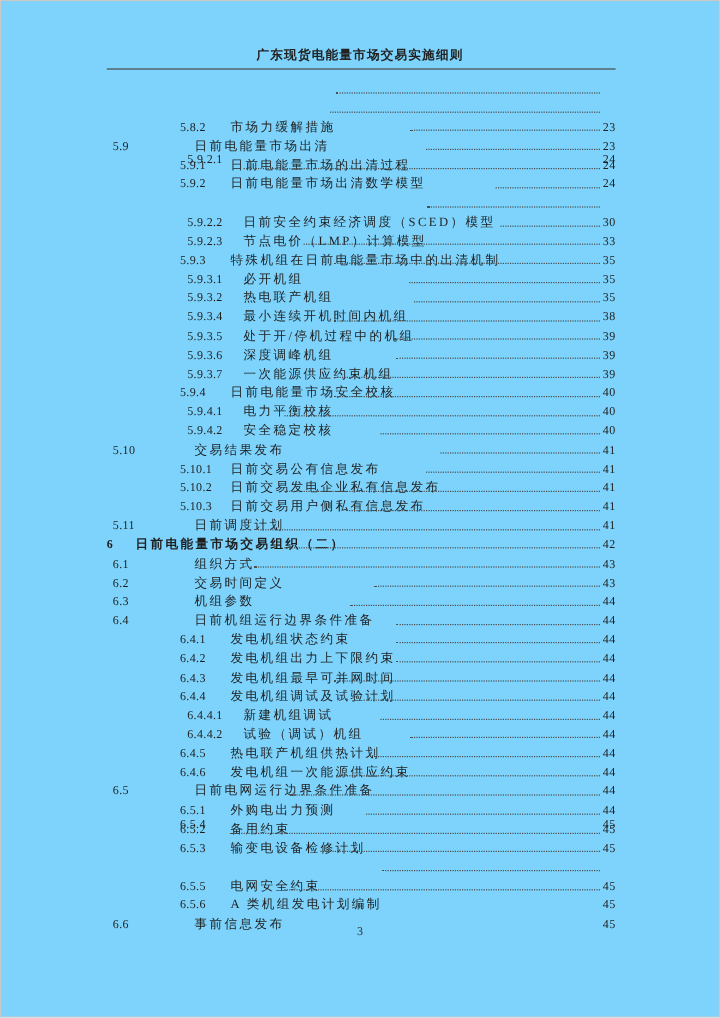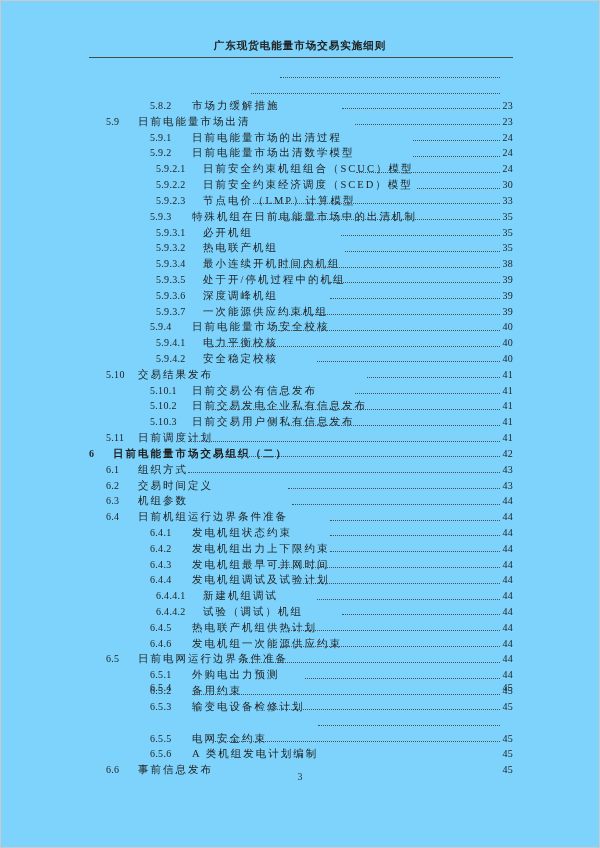--- a/index.html
+++ b/index.html
@@ -48,21 +48,21 @@
     height: 15.82px;
     font-size: 10px;
     white-space: nowrap;
   }
   .toc-row .num {
     flex: 0 0 auto;
     font-size: 10px;
     letter-spacing: 0.3px;
   }
   .lvl-1 .num { margin-left: 0;    width: 24px; }
-  .lvl-2 .num { margin-left: 17px; width: 32px; }
+  .lvl-2 .num { margin-left: 5px; width: 68px; }
   .lvl-3 .num { margin-left: 61px; width: 42px; }
   .lvl-4 .num { margin-left: 67px; width: 47px; }
   .toc-row .title {
     flex: 0 0 auto;
     font-size: 10.5px;
     letter-spacing: 2px;
     margin-top: 34px;
   }
   .toc-row .leader {
     flex: 1 1 auto;
@@ -120,21 +120,20 @@
     <span class="pagenum">24</span>
   </div>
       <div class="toc-row lvl-3">
     <span class="num">5.9.2</span>
     <span class="title">日前电能量市场出清数学模型</span>
     <span class="leader"></span>
     <span class="pagenum">24</span>
   </div>
       <div class="toc-row lvl-4">
     <span class="num">5.9.2.1</span>
-    <span class="title">日前安全约束机组组合（SCUC）模型</span>
     <span class="leader"></span>
     <span class="pagenum">24</span>
   </div>
       <div class="toc-row lvl-4">
     <span class="num">5.9.2.2</span>
     <span class="title">日前安全约束经济调度（SCED）模型</span>
     <span class="leader"></span>
     <span class="pagenum">30</span>
   </div>
       <div class="toc-row lvl-4">

